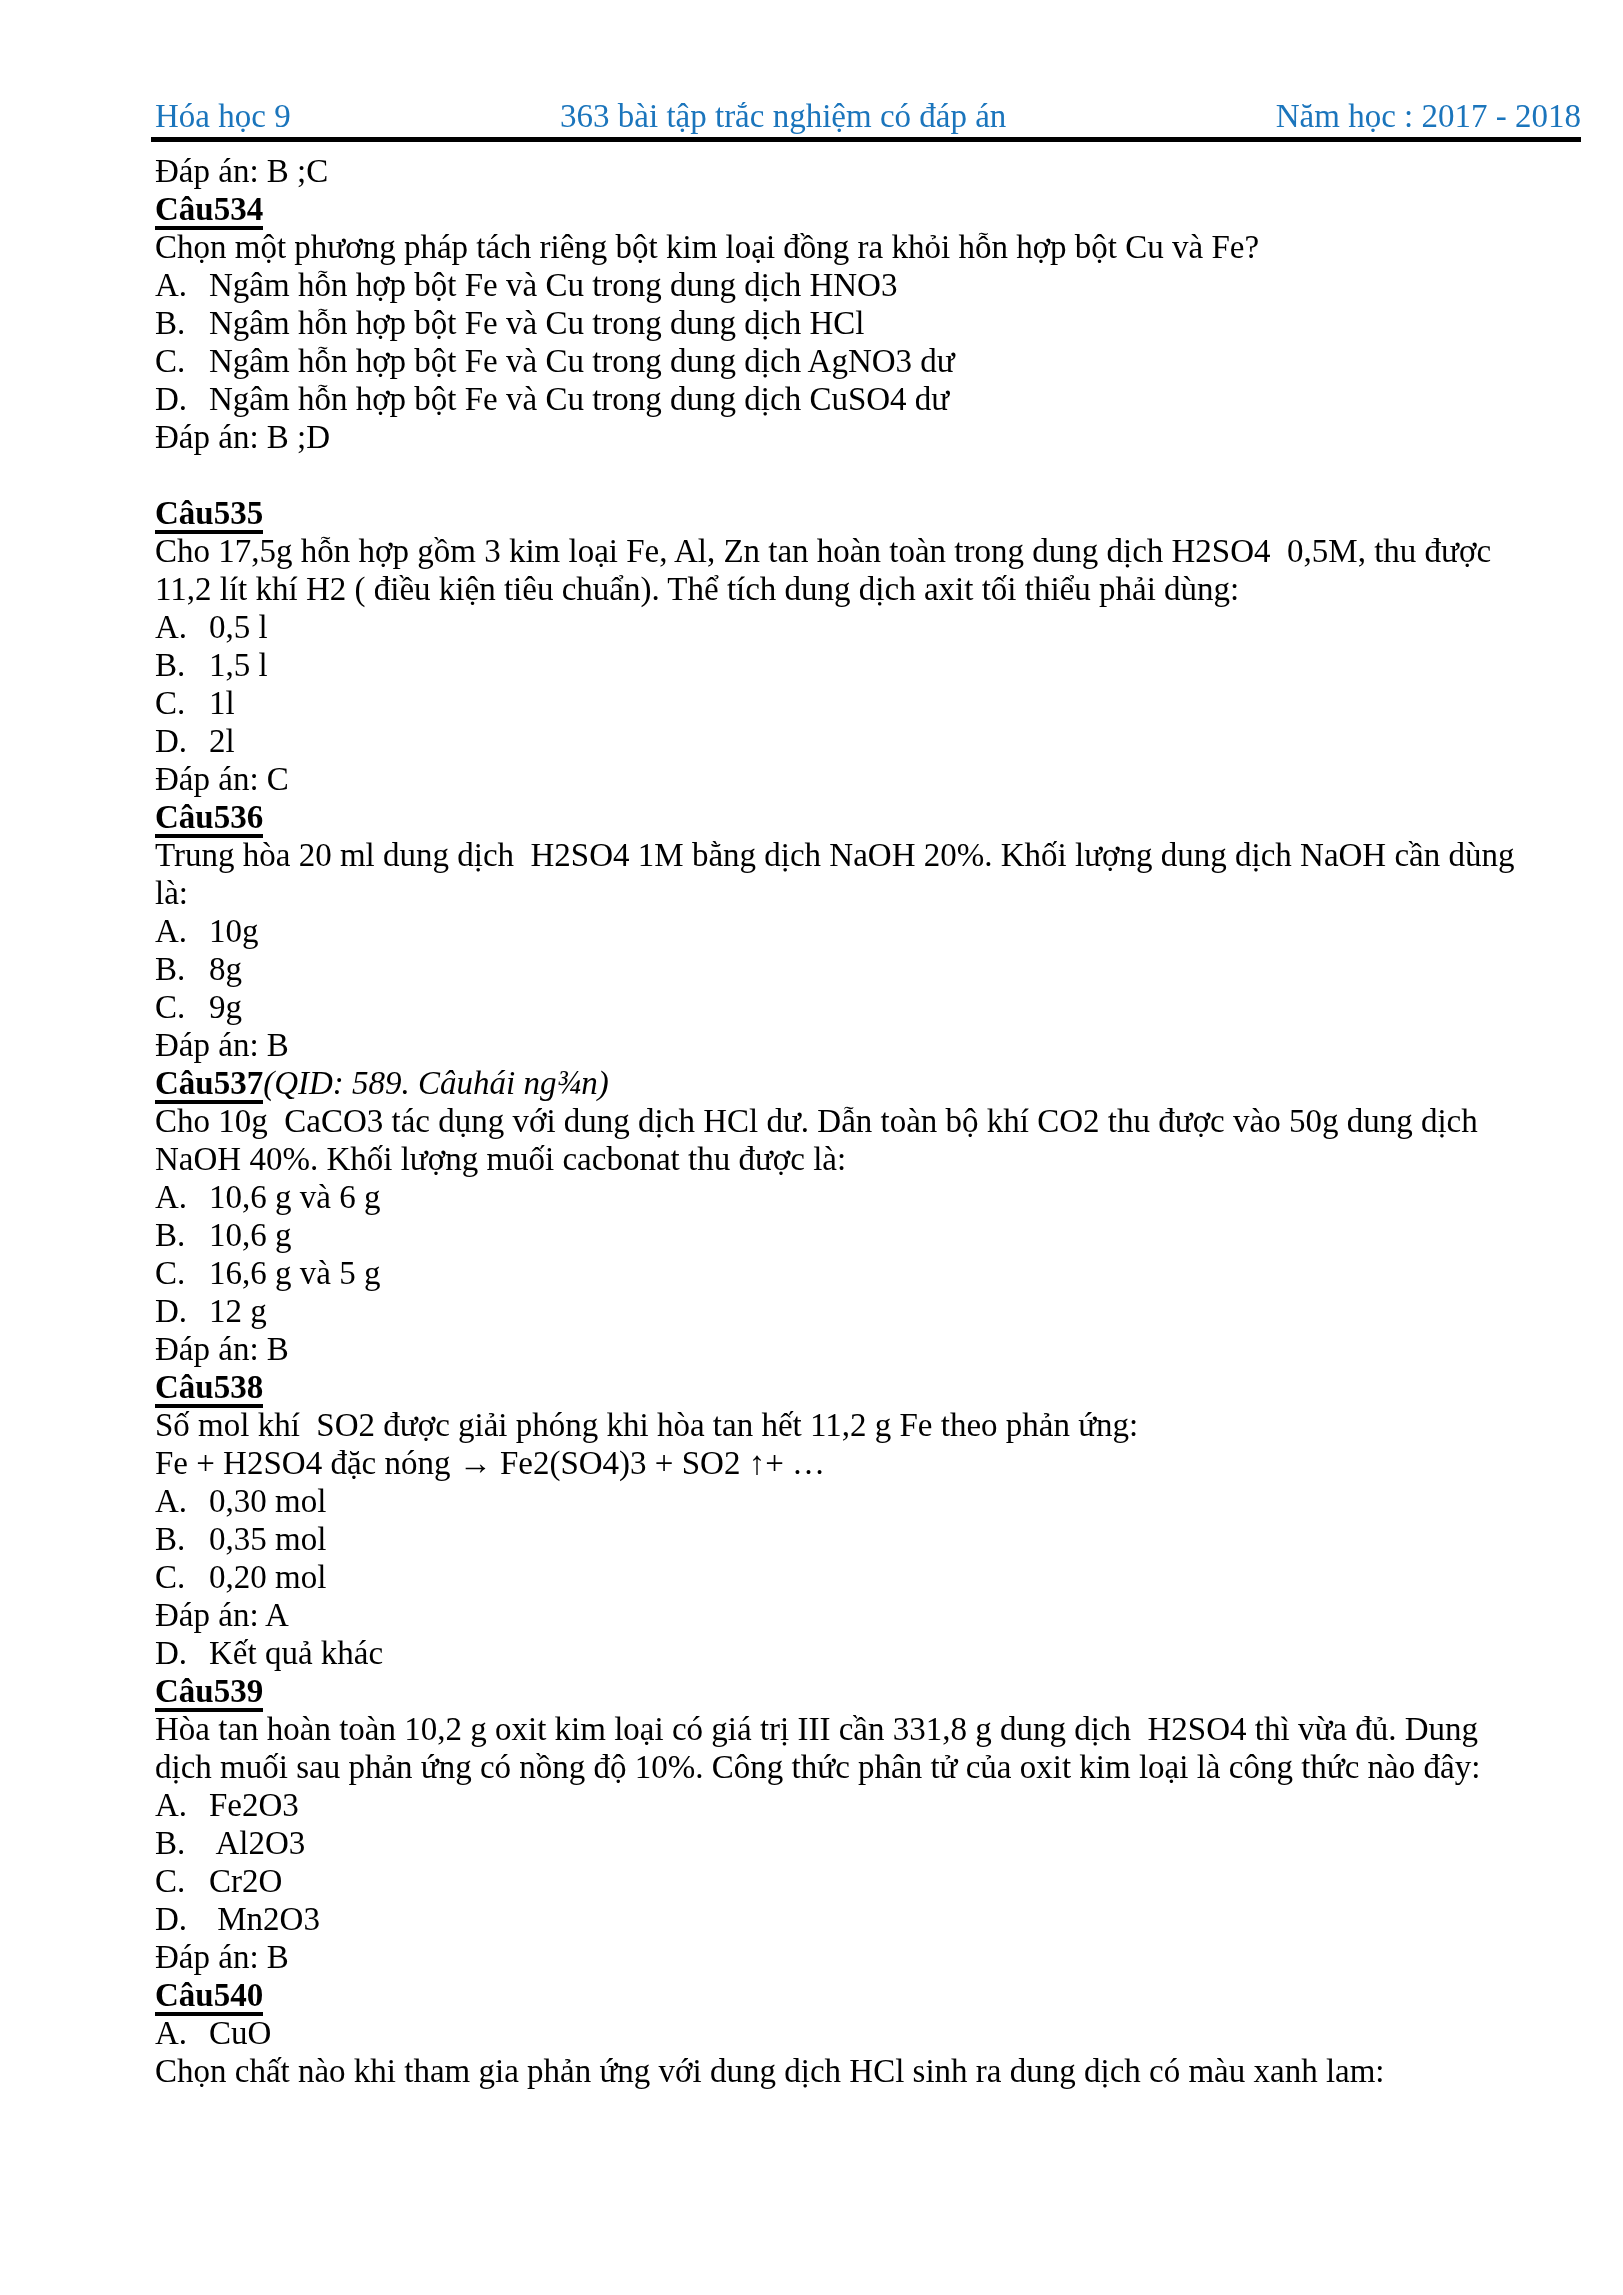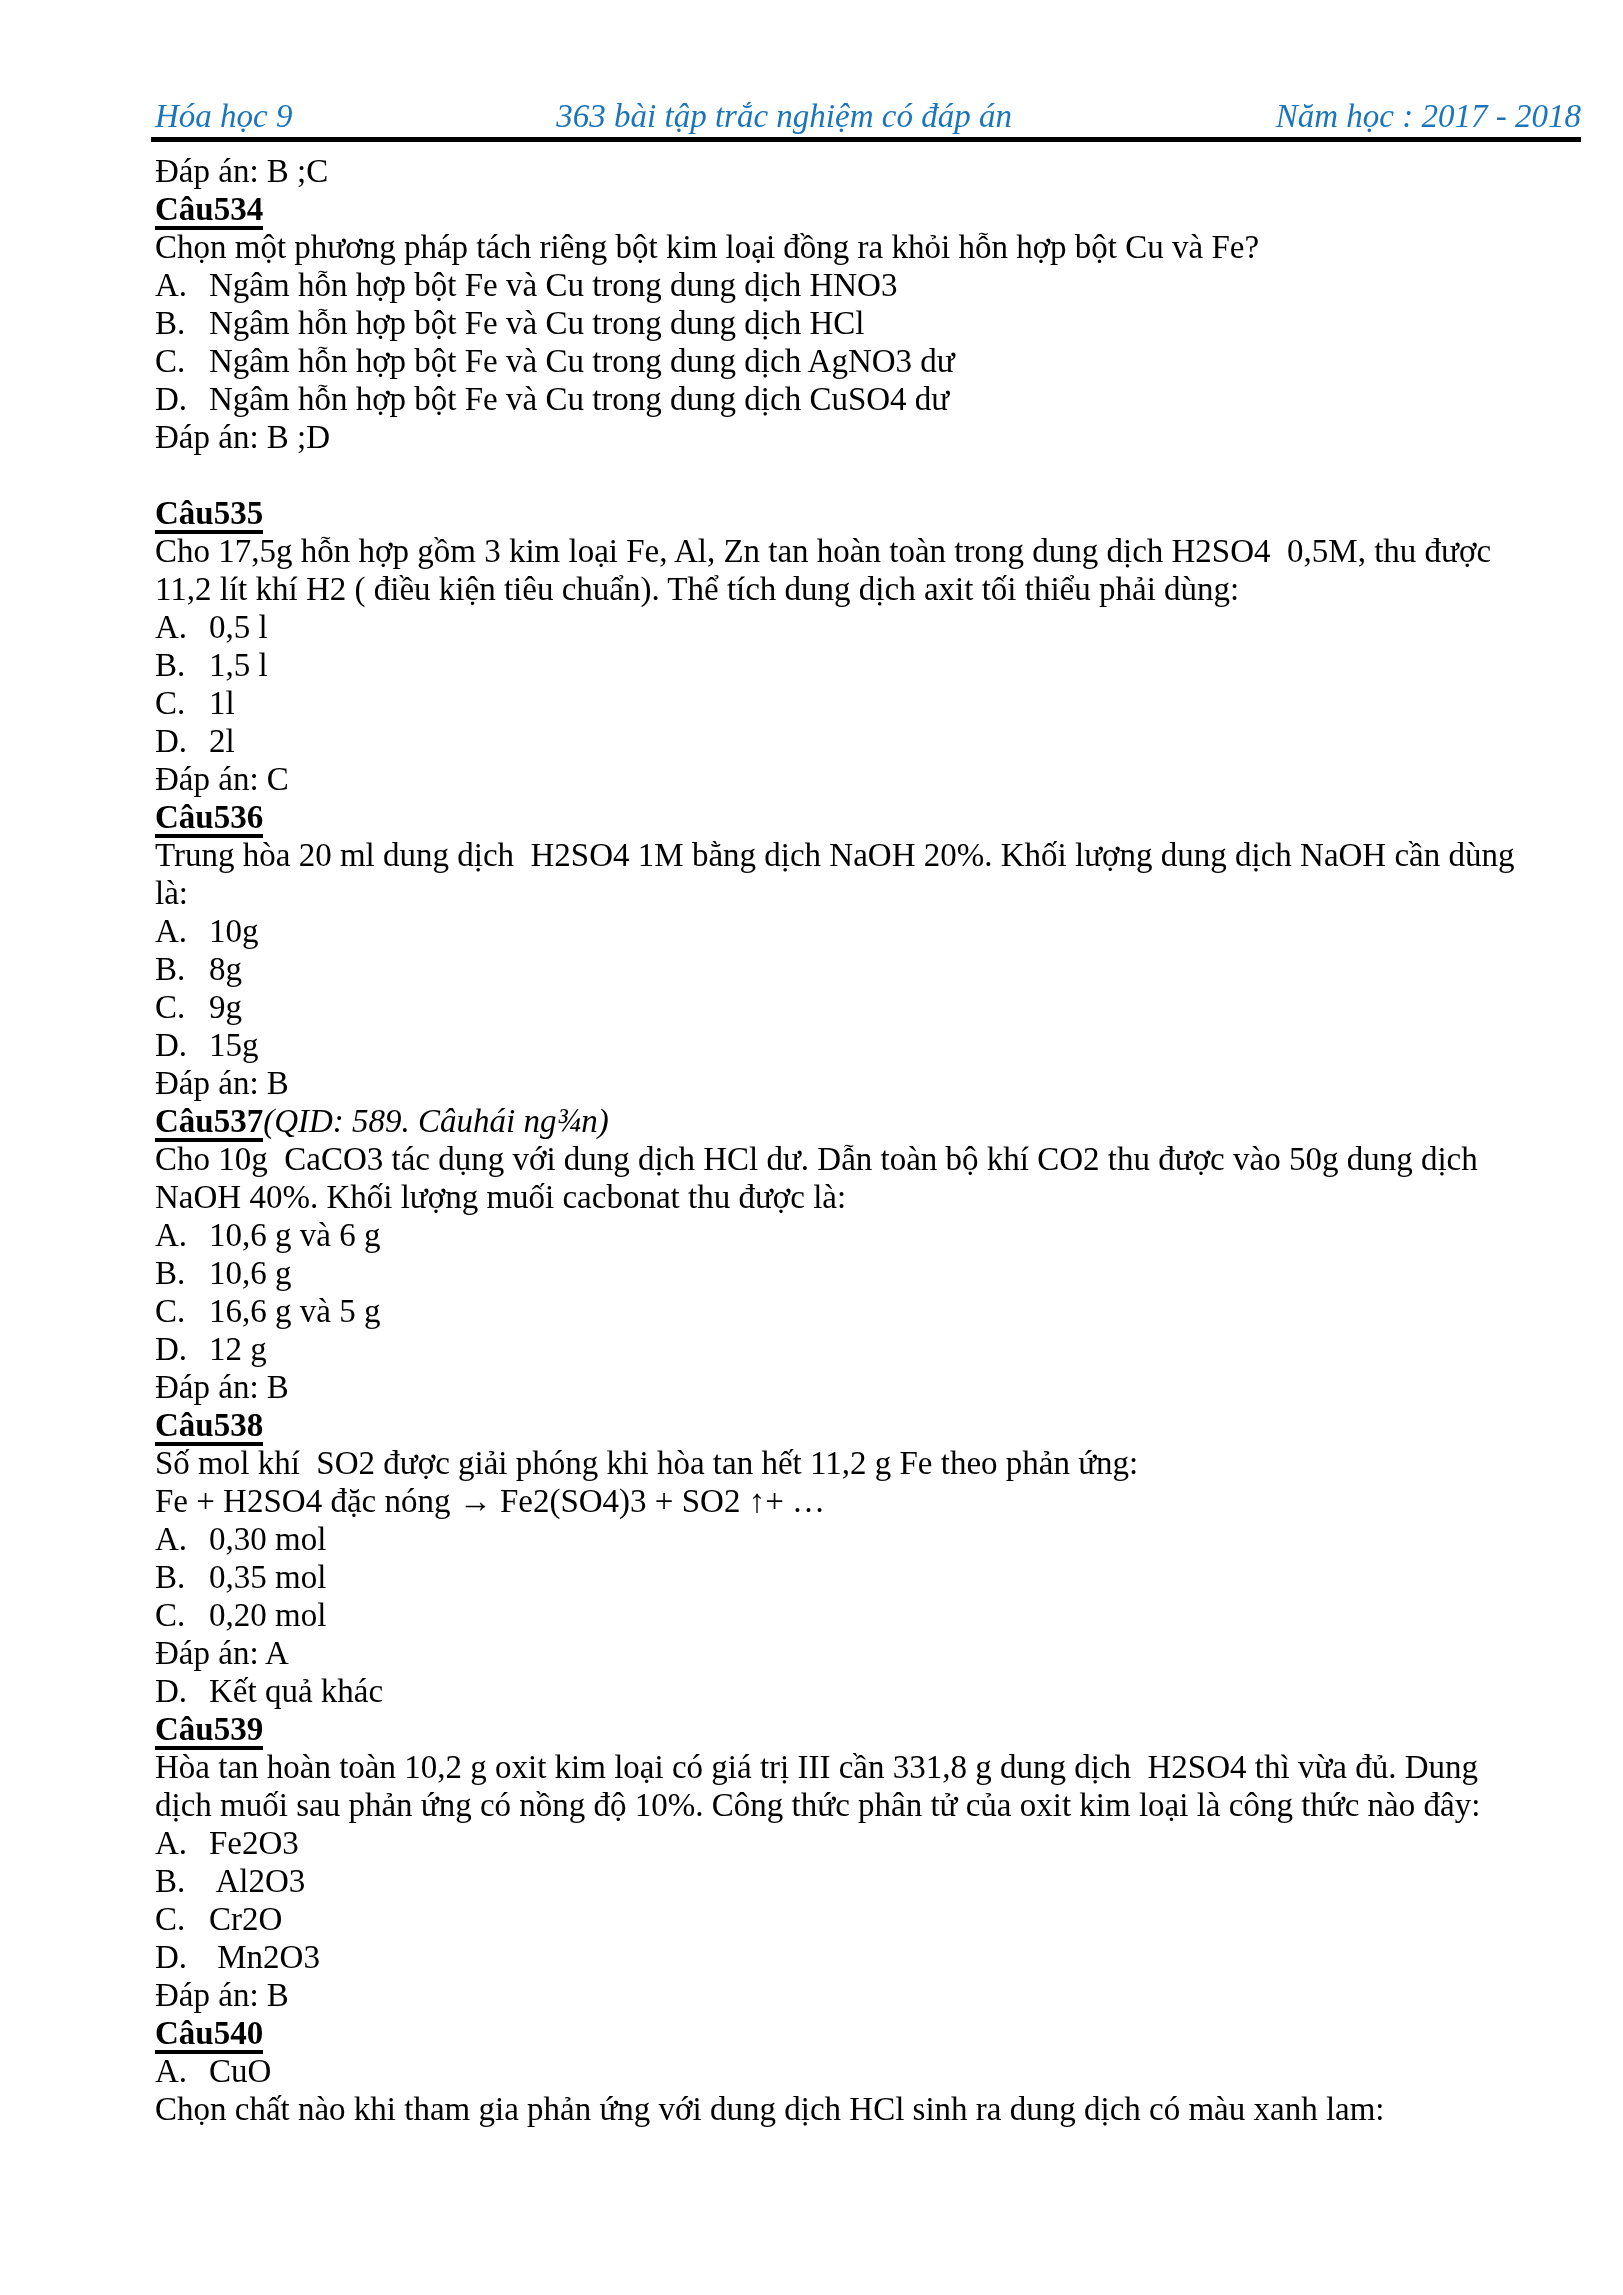--- a/index.html
+++ b/index.html
@@ -13,21 +13,20 @@
     overflow:hidden;
   }
   .page-header{
     position:absolute;
     left:155px;
     right:43px;
     top:97px;
     display:flex;
     justify-content:space-between;
     align-items:baseline;
-    font-style:italic;
     font-size:33px;
     line-height:38px;
     white-space:pre;
   }
   .header-rule{
     position:absolute;
     left:151px;
     right:43px;
     top:137px;
     height:4.6px;
@@ -87,21 +86,20 @@
       <div class="line option"><span class="opt-label">B.</span><span>1,5 l</span></div>
       <div class="line option"><span class="opt-label">C.</span><span>1l</span></div>
       <div class="line option"><span class="opt-label">D.</span><span>2l</span></div>
       <div class="line answer">Đáp án: C</div>
       <div class="line heading"><span class="q-label">Câu536</span></div>
       <div class="line body">Trung hòa 20 ml dung dịch  H2SO4 1M bằng dịch NaOH 20%. Khối lượng dung dịch NaOH cần dùng</div>
       <div class="line body">là:</div>
       <div class="line option"><span class="opt-label">A.</span><span>10g</span></div>
       <div class="line option"><span class="opt-label">B.</span><span>8g</span></div>
       <div class="line option"><span class="opt-label">C.</span><span>9g</span></div>
-      <div class="line option"><span class="opt-label">D.</span><span>15g</span></div>
       <div class="line answer">Đáp án: B</div>
       <div class="line heading"><span class="q-label">Câu537</span><span class="q-suffix">(QID: 589. Câuhái ng¾n)</span></div>
       <div class="line body">Cho 10g  CaCO3 tác dụng với dung dịch HCl dư. Dẫn toàn bộ khí CO2 thu được vào 50g dung dịch</div>
       <div class="line body">NaOH 40%. Khối lượng muối cacbonat thu được là:</div>
       <div class="line option"><span class="opt-label">A.</span><span>10,6 g và 6 g</span></div>
       <div class="line option"><span class="opt-label">B.</span><span>10,6 g</span></div>
       <div class="line option"><span class="opt-label">C.</span><span>16,6 g và 5 g</span></div>
       <div class="line option"><span class="opt-label">D.</span><span>12 g</span></div>
       <div class="line answer">Đáp án: B</div>
       <div class="line heading"><span class="q-label">Câu538</span></div>

